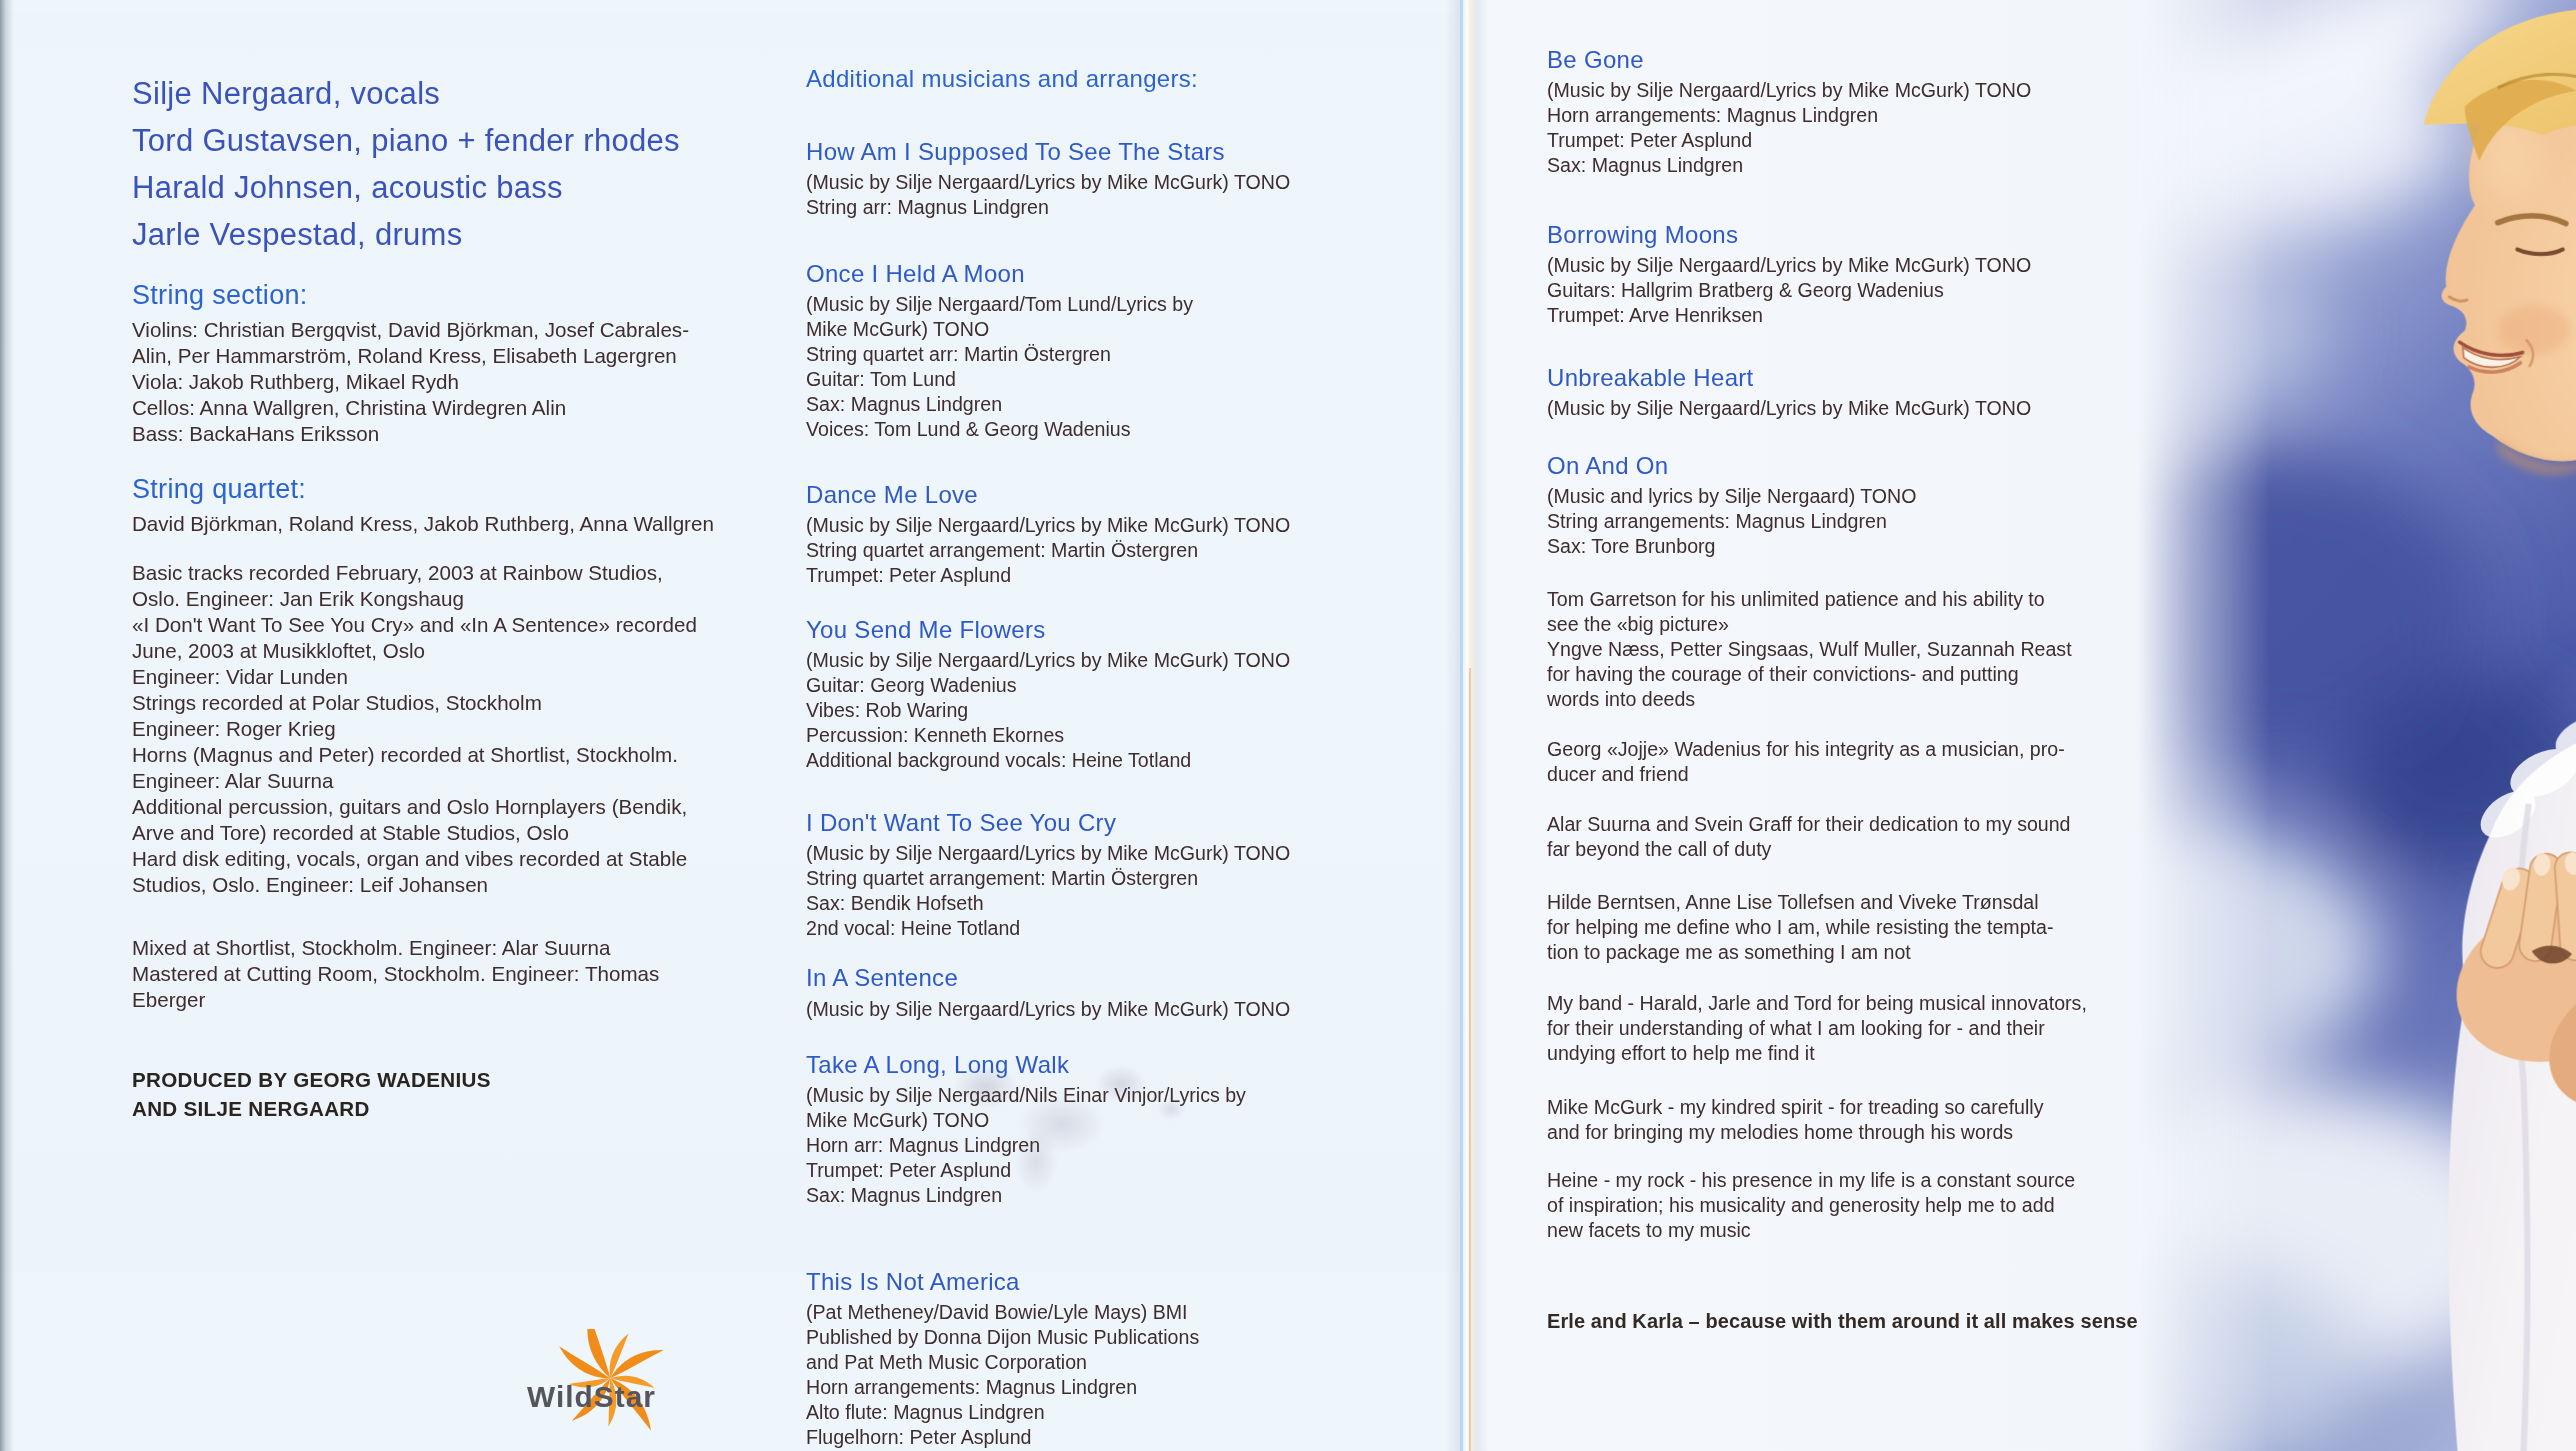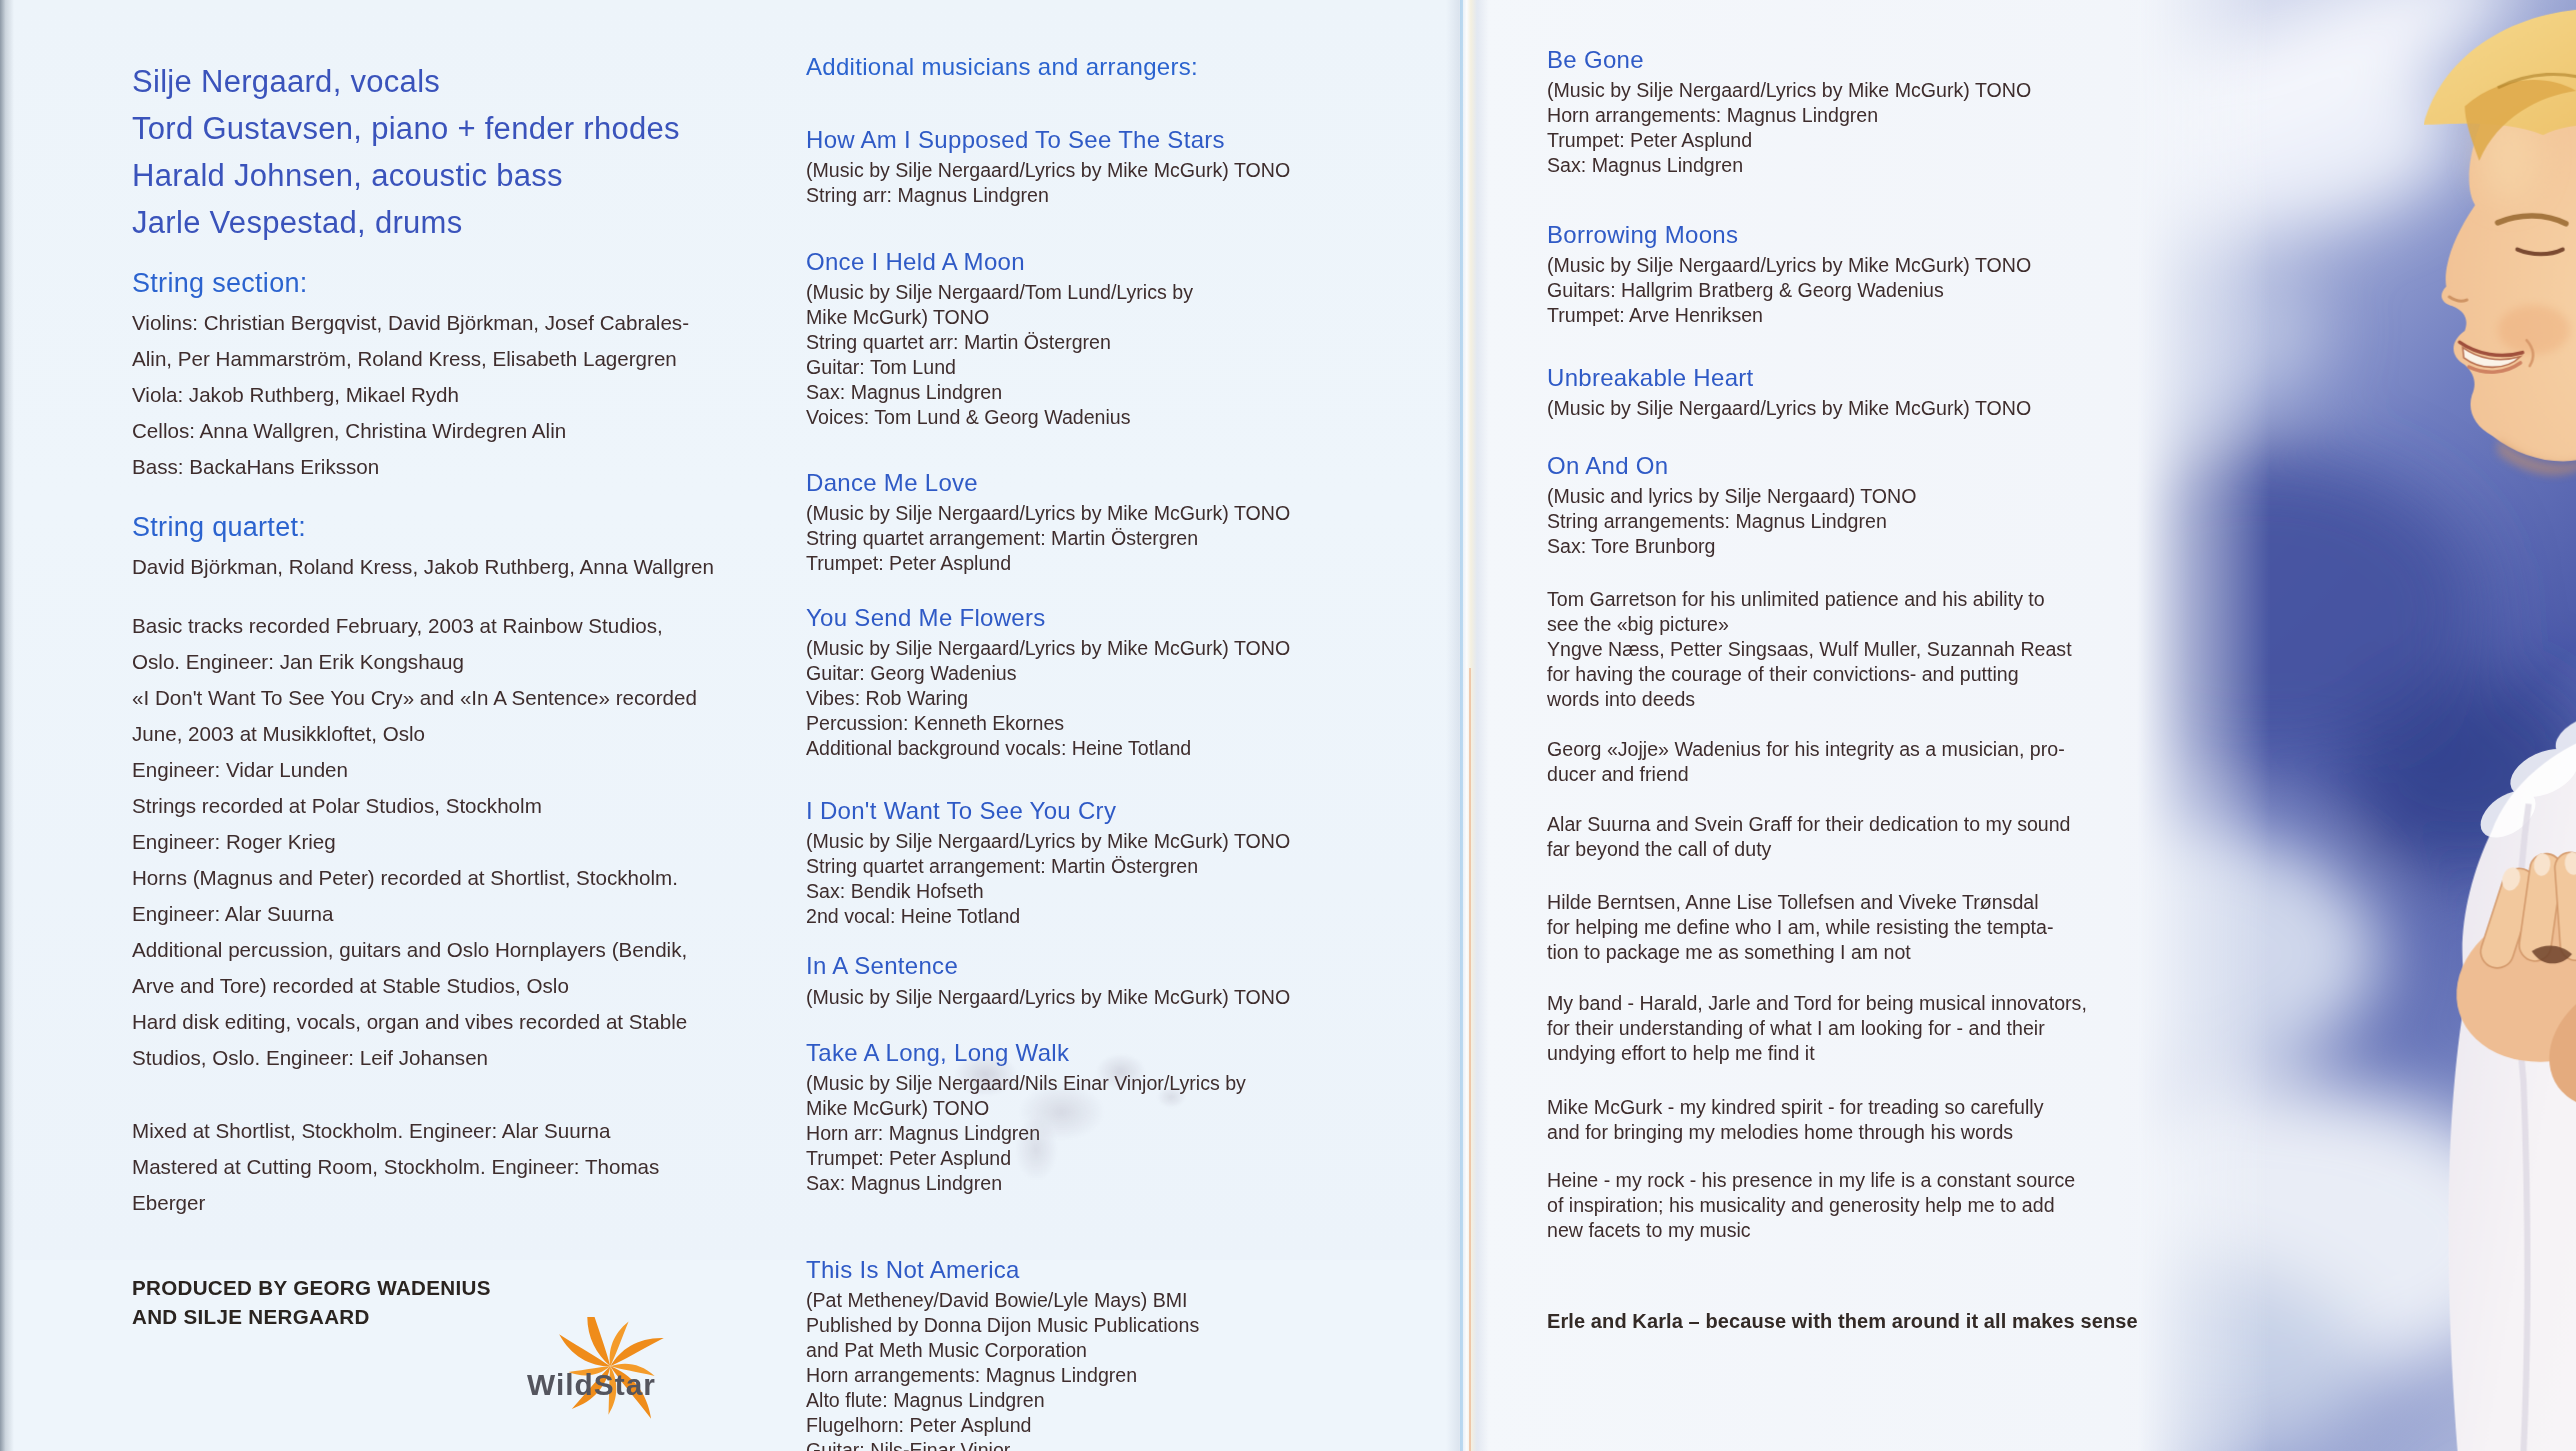--- a/index.html
+++ b/index.html
@@ -4,21 +4,21 @@
 <style>
   html,body{margin:0;padding:0;}
   body{
     width:2910px;height:1452px;overflow:hidden;position:relative;
     font-family:"Liberation Sans",sans-serif;
     background:#eef5fb;
   }
   .spread{position:absolute;inset:0;}
   
   .page-left{
-    position:absolute;left:0;top:0;width:1466px;height:1260px;
+    position:absolute;left:0;top:12px;width:1466px;height:1260px;
     background:linear-gradient(180deg,#edf4fa 0%,#eef5fb 40%,#ecf3fa 100%);
   }
   .page-right{
     position:absolute;left:1466px;top:0;width:1444px;height:1452px;
     background:linear-gradient(90deg,#f4f7fb 0%,#f2f5fa 45%,#eef1f8 62%,#e3e7f2 76%,#cfd5e9 88%,#b9c2de 100%);
   }
   
   .edge-left{
     position:absolute;left:0;top:0;width:14.4px;height:1452px;z-index:30;
     background:linear-gradient(90deg,#8d99a6 0%,rgba(141,153,166,.35) 40%,rgba(141,153,166,0) 100%);
@@ -55,21 +55,21 @@
     font-size:27px;line-height:33px;font-weight:400;color:#2b63cf;
     margin:0 0 5.2px 0;letter-spacing:0.3px;
   }
   .h-song{
     font-size:24px;line-height:30px;font-weight:400;color:#2f5ac6;
     margin:0 0 3.1px 0;letter-spacing:0.3px;
   }
   .h-col{
     font-size:24px;line-height:30px;font-weight:400;color:#2b63cf;margin:0;letter-spacing:0.3px;
   }
-  .body{font-size:20.6px;line-height:36px;color:#3e2d2d;}
+  .body{font-size:20.6px;line-height:26px;color:#3e2d2d;}
   .body-sm{font-size:19.6px;line-height:25px;color:#3e2d2d;}
   .bold{font-size:20.6px;line-height:29px;font-weight:700;color:#2a2420;letter-spacing:0.3px;}
   .bold-sm{font-size:20.6px;line-height:26px;font-weight:700;color:#2a2420;letter-spacing:0.3px;}
   .dedication{font-size:20px;line-height:25px;font-weight:700;color:#332a26;letter-spacing:0.1px;}
 
   
   .mt-strsec{margin-top:20.6px;}
   .mt-strq{margin-top:26px;}
   .mt-recnotes{margin-top:23px;}
   .mt-mix{margin-top:37px;}

